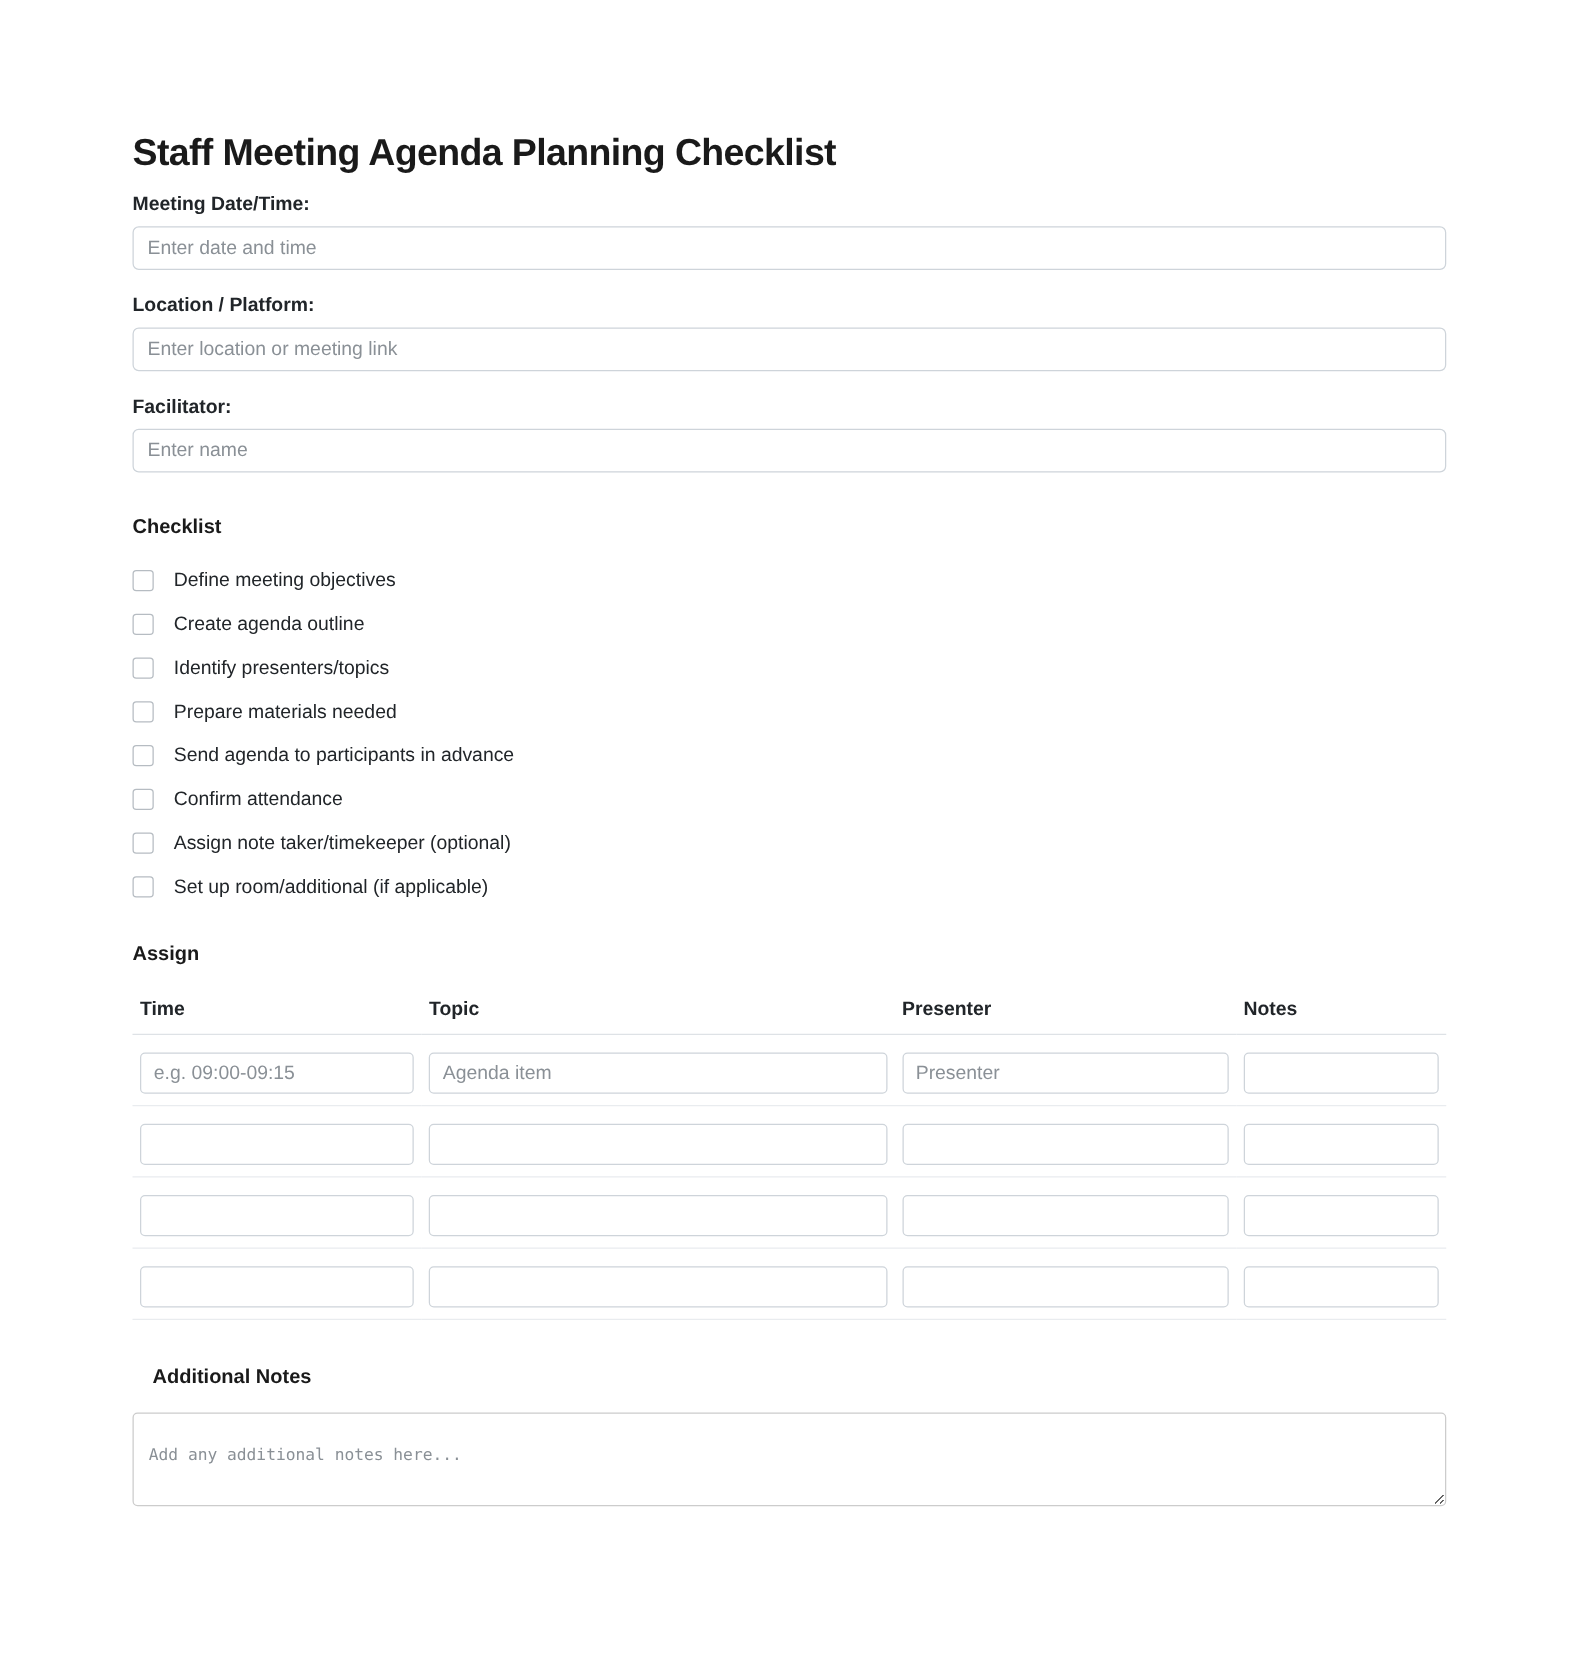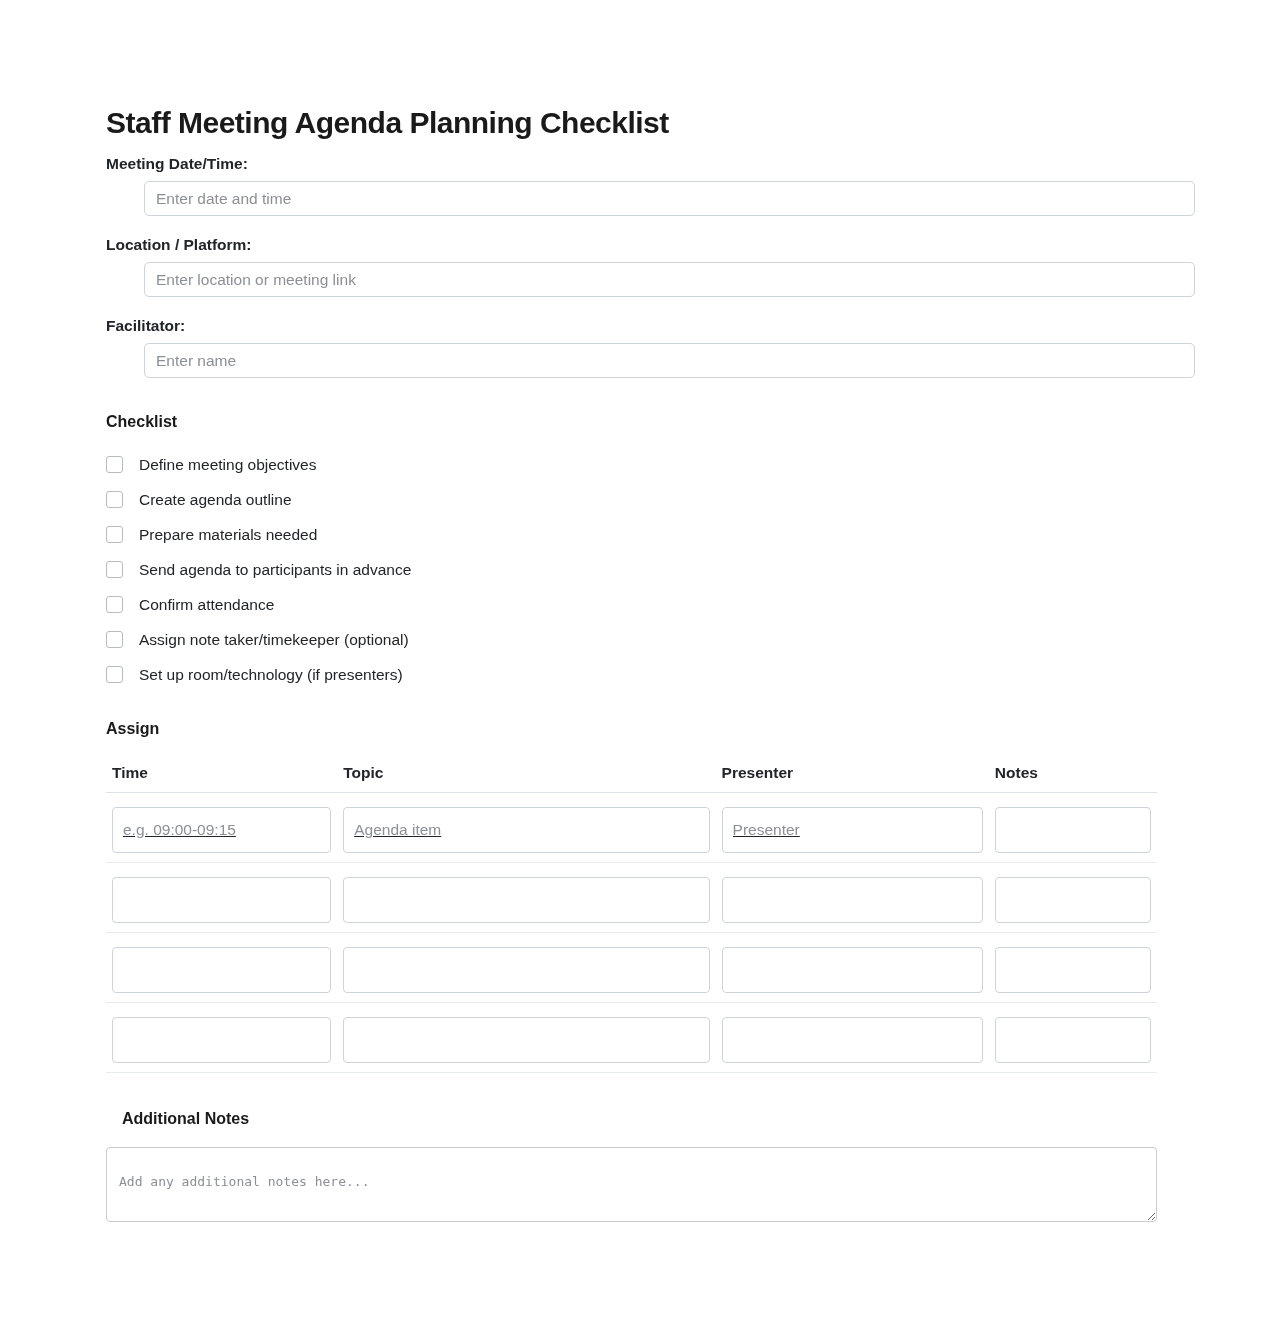--- a/index.html
+++ b/index.html
@@ -36,21 +36,20 @@
     width: 100%;
     height: 35px;
     border: 1px solid #ced4da;
     border-radius: 5px;
     padding: 6px 11px;
     font-size: 15.5px;
     font-family: inherit;
     color: #212529;
     outline: none;
     background: #fff;
-    margin-left: 38px;
   }
   .text-input::placeholder { color: #8a9096; }
 
   .section-h {
     font-size: 16px;
     font-weight: 700;
     color: #1a1a1a;
     margin: 0;
   }
   .section-h.checklist-h { margin: 35px 0 16px; }
@@ -92,30 +91,29 @@
   table.agenda-table td {
     padding: 14px 6px 9px 6px;
     border-bottom: 1px solid #e9ecef;
   }
   .col-time      { width: 22%; }
   .col-topic     { width: 36%; }
   .col-presenter { width: 26%; }
   .col-notes     { width: 16%; }
   table.agenda-table input {
     width: 100%;
-    height: 46px;
+    height: 33px;
     border: 1px solid #ced4da;
     border-radius: 4px;
     padding: 5px 10px;
     font-size: 15.5px;
     font-family: inherit;
     color: #212529;
     outline: none;
     background: #fff;
-    text-decoration: underline;
   }
   table.agenda-table input::placeholder { color: #8a9096; }
 
   textarea.notes-textarea {
     width: 100%;
     height: 75px;
     border: 1px solid #cccccc;
     border-radius: 4px;
     padding: 26px 12px;
     font-family: "DejaVu Sans Mono", "Liberation Mono", monospace;
@@ -154,37 +152,41 @@
     <div class="check-item">
       <input type="checkbox" style="">
       <span class="check-label">Define meeting objectives</span>
     </div>
     <div class="check-item">
       <input type="checkbox" style="">
       <span class="check-label">Create agenda outline</span>
     </div>
     <div class="check-item">
       <input type="checkbox" style="">
+      <span class="check-label">Identify presenters/topics</span>
+    </div>
+    <div class="check-item">
+      <input type="checkbox" style="">
       <span class="check-label">Prepare materials needed</span>
     </div>
     <div class="check-item">
       <input type="checkbox" style="">
       <span class="check-label">Send agenda to participants in advance</span>
     </div>
     <div class="check-item">
       <input type="checkbox" style="">
       <span class="check-label">Confirm attendance</span>
     </div>
     <div class="check-item">
       <input type="checkbox" style="">
       <span class="check-label">Assign note taker/timekeeper (optional)</span>
     </div>
     <div class="check-item">
       <input type="checkbox" style="">
-      <span class="check-label">Set up room/technology (if presenters)</span>
+      <span class="check-label">Set up room/additional (if applicable)</span>
     </div>
   </div>
 
   <h2 class="section-h agenda-h">Assign</h2>
 
   <table class="agenda-table">
     <thead>
       <tr>
         <th class="col-time">Time</th>
         <th class="col-topic">Topic</th>

